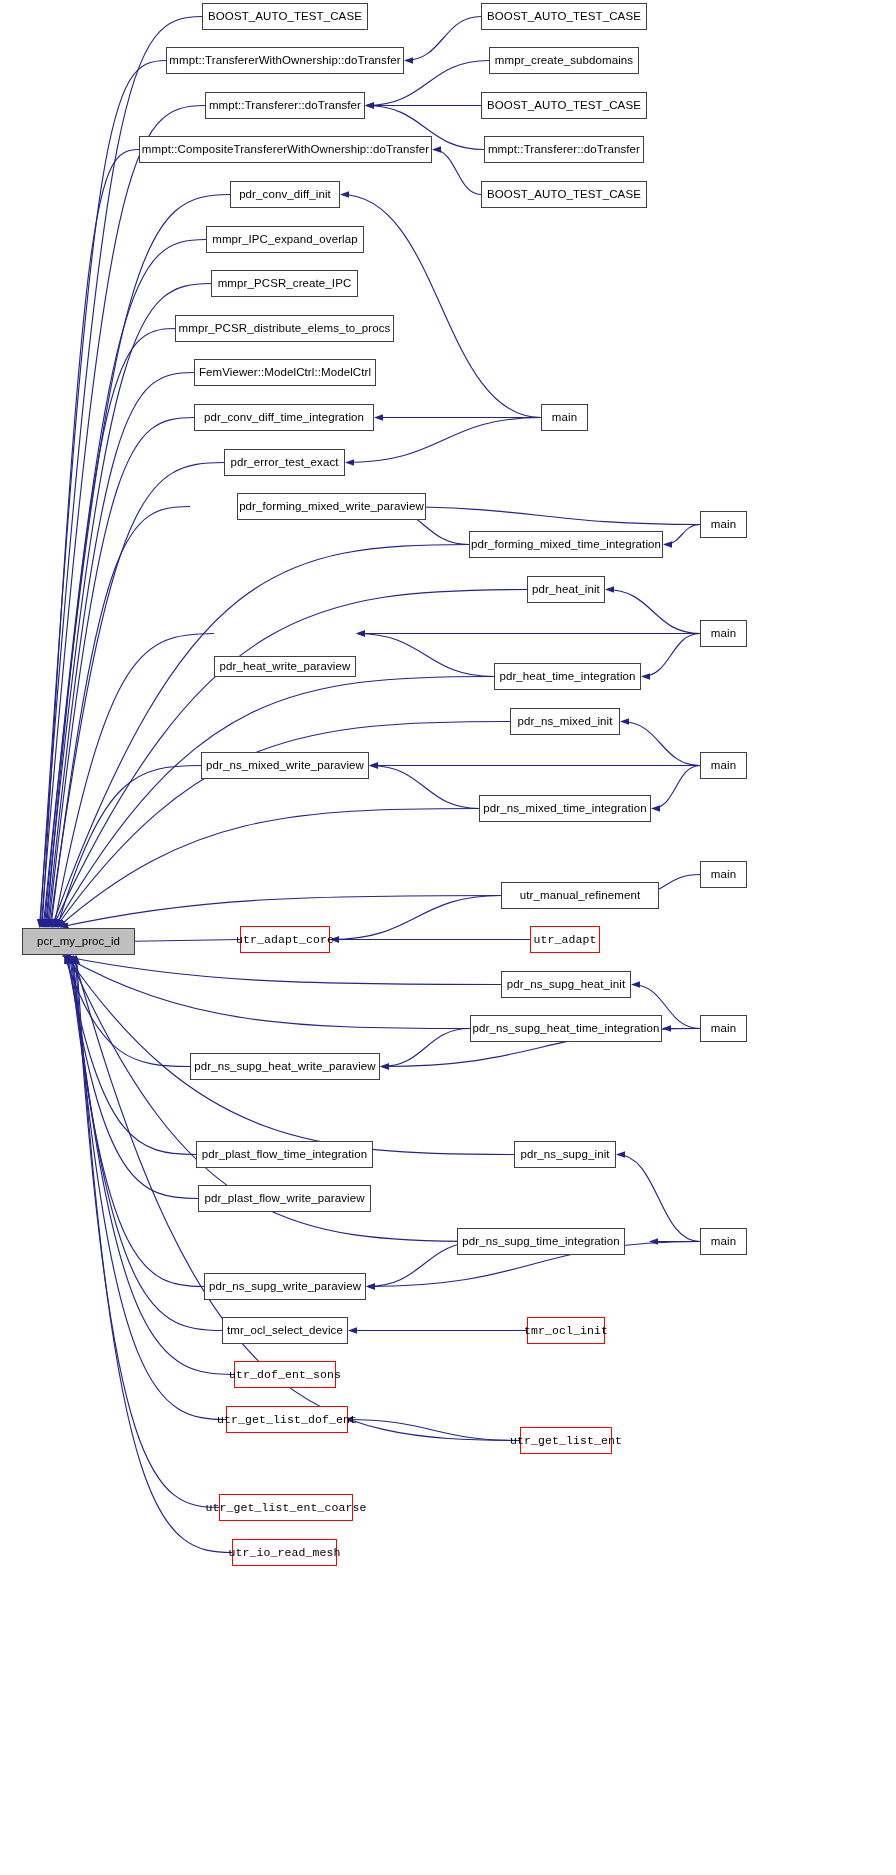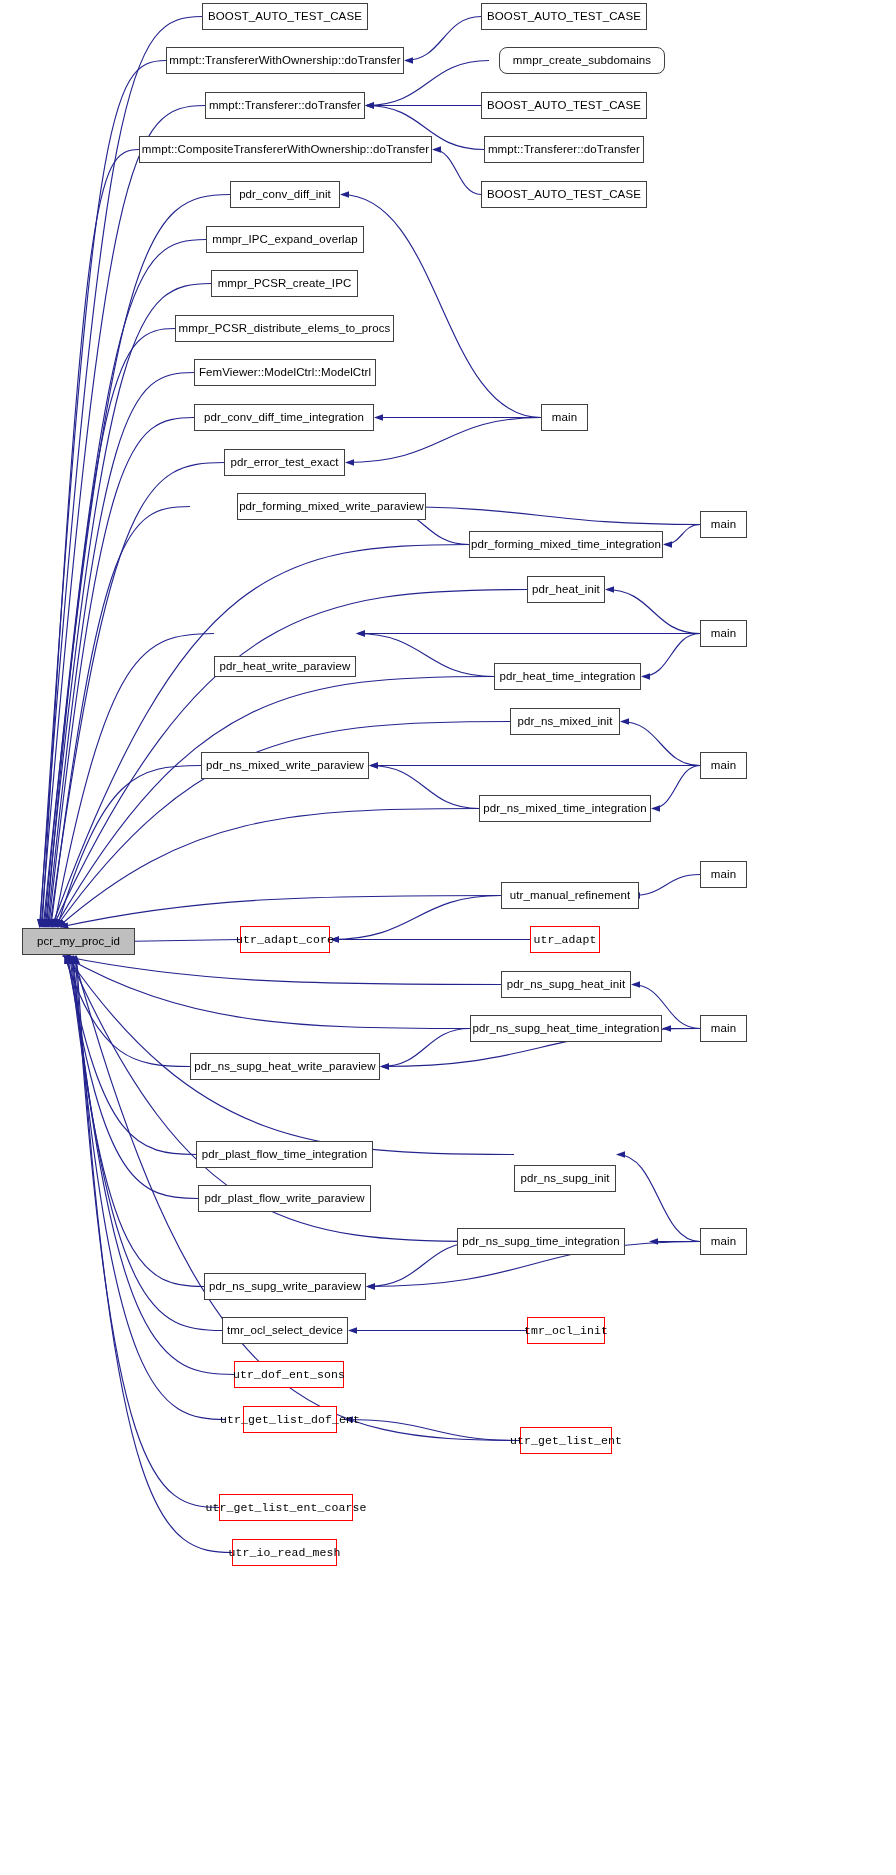--- a/index.html
+++ b/index.html
@@ -157,78 +157,78 @@
       </div>
       <div class="node" style="left: 510px; top: 708px; width: 110px; height: 27px;">
         <span>pdr_ns_mixed_init</span>
       </div>
       <div class="node" style="left: 201px; top: 752px; width: 168px; height: 27px;">
         <span>pdr_ns_mixed_write_paraview</span>
       </div>
       <div class="node" style="left: 479px; top: 795px; width: 172px; height: 27px;">
         <span>pdr_ns_mixed_time_integration</span>
       </div>
-      <div class="node" style="left: 501px; top: 882px; width: 138px; height: 27px;">
+      <div class="node" style="left: 501px; top: 882px; width: 158px; height: 27px;">
         <span>utr_manual_refinement</span>
       </div>
       <div class="node red" style="left: 240px; top: 926px; width: 90px; height: 27px;">
         <span>utr_adapt_core</span>
       </div>
       <div class="node red" style="left: 530px; top: 926px; width: 70px; height: 27px;">
         <span>utr_adapt</span>
       </div>
       <div class="node" style="left: 501px; top: 971px; width: 130px; height: 27px;">
         <span>pdr_ns_supg_heat_init</span>
       </div>
       <div class="node" style="left: 470px; top: 1015px; width: 192px; height: 27px;">
         <span>pdr_ns_supg_heat_time_integration</span>
       </div>
       <div class="node" style="left: 190px; top: 1053px; width: 190px; height: 27px;">
         <span>pdr_ns_supg_heat_write_paraview</span>
       </div>
       <div class="node" style="left: 196px; top: 1141px; width: 177px; height: 27px;">
         <span>pdr_plast_flow_time_integration</span>
       </div>
-      <div class="node" style="left: 514px; top: 1165px; width: 102px; height: 27px;">
+      <div class="node" style="left: 514px; top: 1141px; width: 102px; height: 27px;">
         <span>pdr_ns_supg_init</span>
       </div>
       <div class="node" style="left: 198px; top: 1185px; width: 173px; height: 27px;">
         <span>pdr_plast_flow_write_paraview</span>
       </div>
       <div class="node" style="left: 457px; top: 1228px; width: 168px; height: 27px;">
         <span>pdr_ns_supg_time_integration</span>
       </div>
       <div class="node" style="left: 204px; top: 1273px; width: 162px; height: 27px;">
         <span>pdr_ns_supg_write_paraview</span>
       </div>
       <div class="node" style="left: 222px; top: 1317px; width: 126px; height: 27px;">
         <span>tmr_ocl_select_device</span>
       </div>
       <div class="node red" style="left: 527px; top: 1317px; width: 78px; height: 27px;">
         <span>tmr_ocl_init</span>
       </div>
-      <div class="node red" style="left: 234px; top: 1361px; width: 110px; height: 27px;">
+      <div class="node red" style="left: 234px; top: 1361px; width: 102px; height: 27px;">
         <span>utr_dof_ent_sons</span>
       </div>
-      <div class="node red" style="left: 226px; top: 1406px; width: 94px; height: 27px; margin-left: 17px;">
+      <div class="node red" style="left: 226px; top: 1406px; width: 122px; height: 27px;">
         <span>utr_get_list_dof_ent</span>
       </div>
       <div class="node red" style="left: 520px; top: 1427px; width: 92px; height: 27px;">
         <span>utr_get_list_ent</span>
       </div>
       <div class="node red" style="left: 219px; top: 1494px; width: 134px; height: 27px;">
         <span>utr_get_list_ent_coarse</span>
       </div>
       <div class="node red" style="left: 232px; top: 1539px; width: 105px; height: 27px;">
         <span>utr_io_read_mesh</span>
       </div>
       <div class="node" style="left: 481px; top: 3px; width: 166px; height: 27px;">
         <span>BOOST_AUTO_TEST_CASE</span>
       </div>
-      <div class="node" style="left: 499px; top: 47px; width: 166px; height: 27px; border-radius: 8px;">
+      <div class="node" style="left: 489px; top: 47px; width: 150px; height: 27px;">
         <span>mmpr_create_subdomains</span>
       </div>
       <div class="node" style="left: 481px; top: 92px; width: 166px; height: 27px;">
         <span>BOOST_AUTO_TEST_CASE</span>
       </div>
       <div class="node" style="left: 484px; top: 136px; width: 160px; height: 27px;">
         <span>mmpt::Transferer::doTransfer</span>
       </div>
       <div class="node" style="left: 481px; top: 181px; width: 166px; height: 27px;">
         <span>BOOST_AUTO_TEST_CASE</span>

